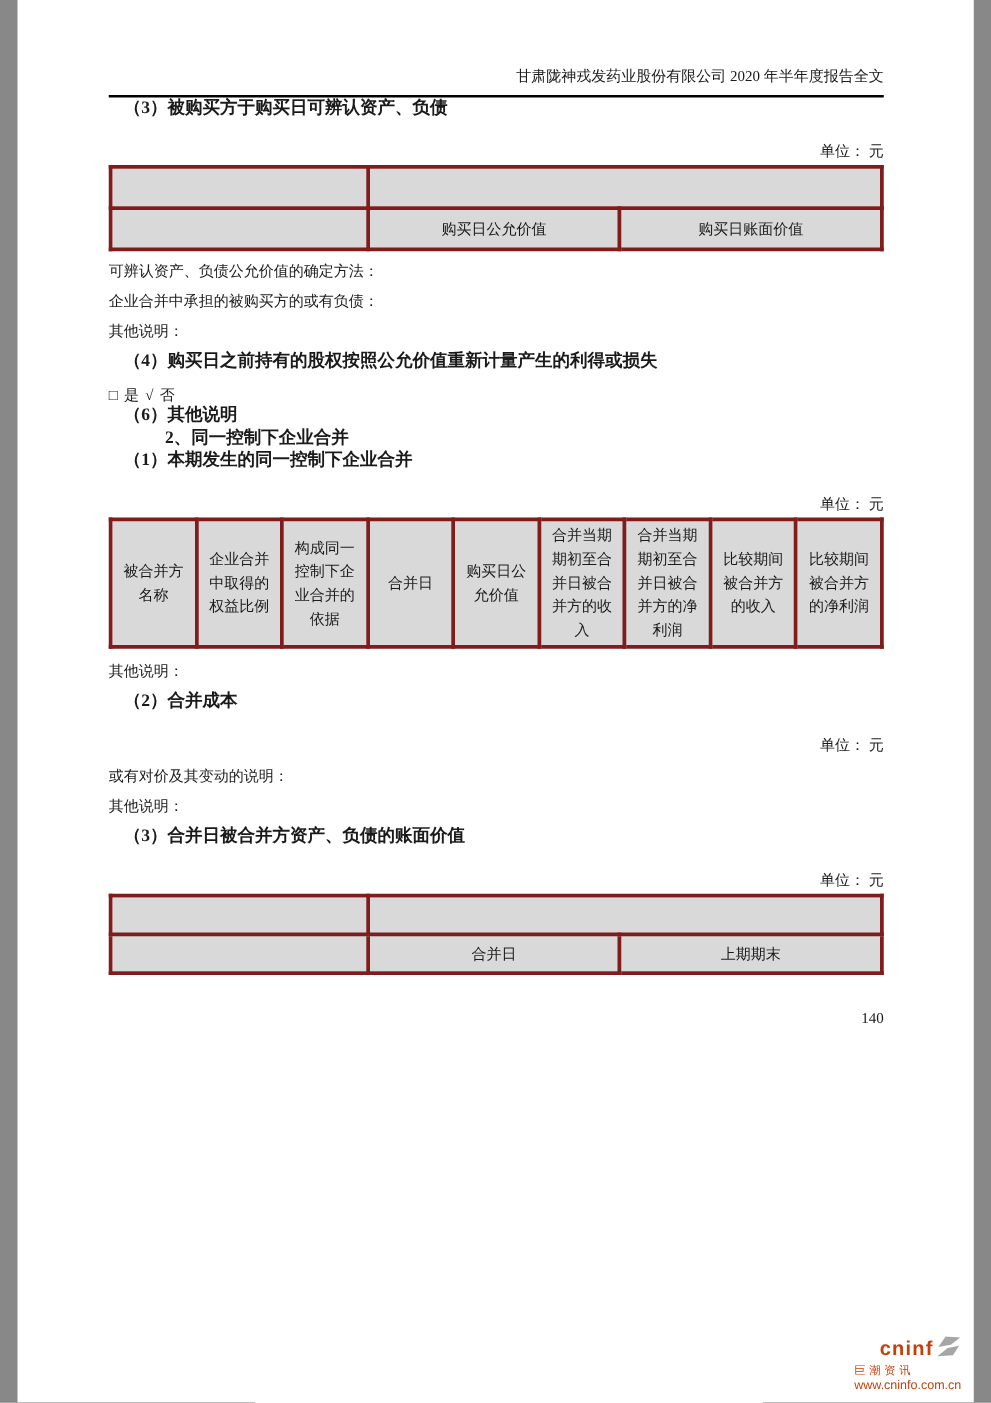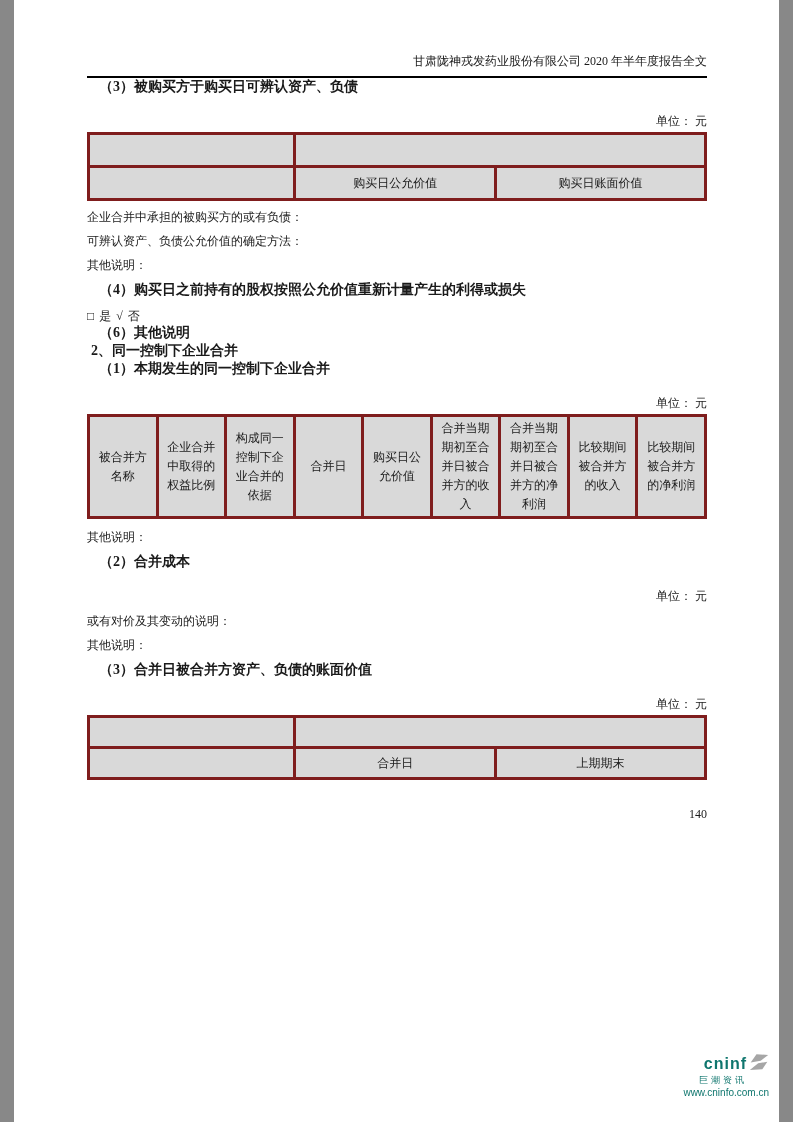--- a/index.html
+++ b/index.html
@@ -23,21 +23,21 @@
     white-space:nowrap;
   }
   h3.h{
     font-size:14px;
     line-height:18px;
     font-weight:bold;
     margin:0;
     padding-left:12px;
     white-space:nowrap;
   }
-  .h.ch{padding-left:4px;}
+  .h.ch{padding-left:4px;margin-left:41px;}
   .unit{
     font-size:12px;
     line-height:16px;
     text-align:right;
     margin-top:17px;
   }
   table.tbl{
     border-collapse:collapse;
     table-layout:fixed;
     width:100%;
@@ -73,23 +73,22 @@
   .mt27{margin-top:27px;}
   .pagenum{
     font-size:12px;
     line-height:16px;
     text-align:right;
     margin-top:26px;
   }
   .cninfo{
     position:absolute;
     right:10px;
-    bottom:24px;
-    text-align:right;
-    color:#0f766e;
+    bottom:8px;
+    color:#c2410c;
     font-family:"Liberation Sans","DejaVu Sans",sans-serif;
     line-height:1;
   }
   .cninfo .row1{display:flex;align-items:center;justify-content:flex-end;gap:2px;}
   .cninfo .brand{
     font-size:16px;
     font-weight:bold;
     letter-spacing:1px;
   }
   .cninfo .cn{
@@ -130,22 +129,22 @@
       </tr>
       <tr>
         <td></td>
         <td>购买日公允价值</td>
         <td>购买日账面价值</td>
       </tr>
     </tbody>
       </table>
 
     <div class="notes">
+      <p class="note">可辨认资产、负债公允价值的确定方法：</p>
       <p class="note">企业合并中承担的被购买方的或有负债：</p>
-      <p class="note">可辨认资产、负债公允价值的确定方法：</p>
       <p class="note">其他说明：</p>
     </div>
 
     <h3 class="h mt18">（4）购买日之前持有的股权按照公允价值重新计量产生的利得或损失</h3>
     <div class="answer">□ 是 √ 否</div>
 
 
     <h3 class="h mt22">（6）其他说明</h3>
 
     <h3 class="h ch mt22">2、同一控制下企业合并</h3>

